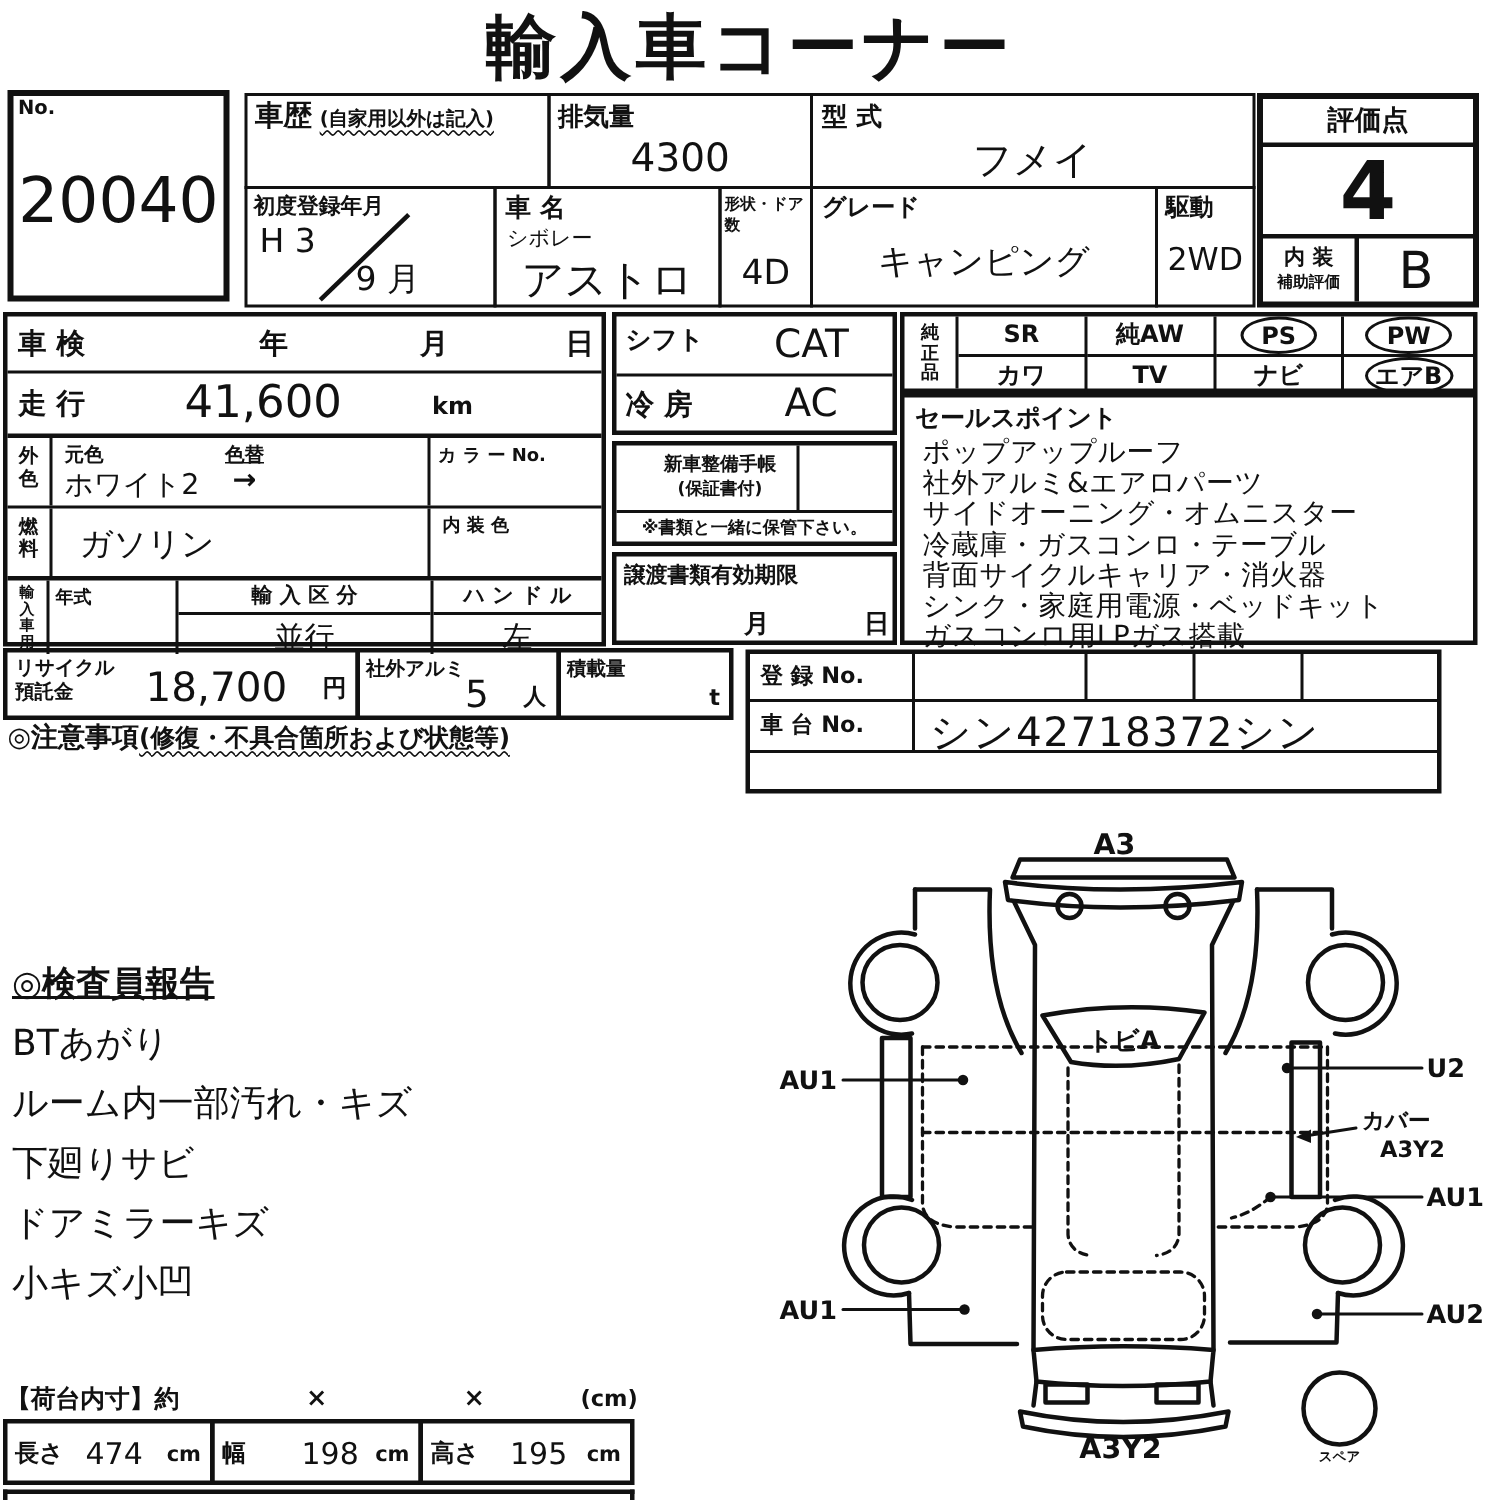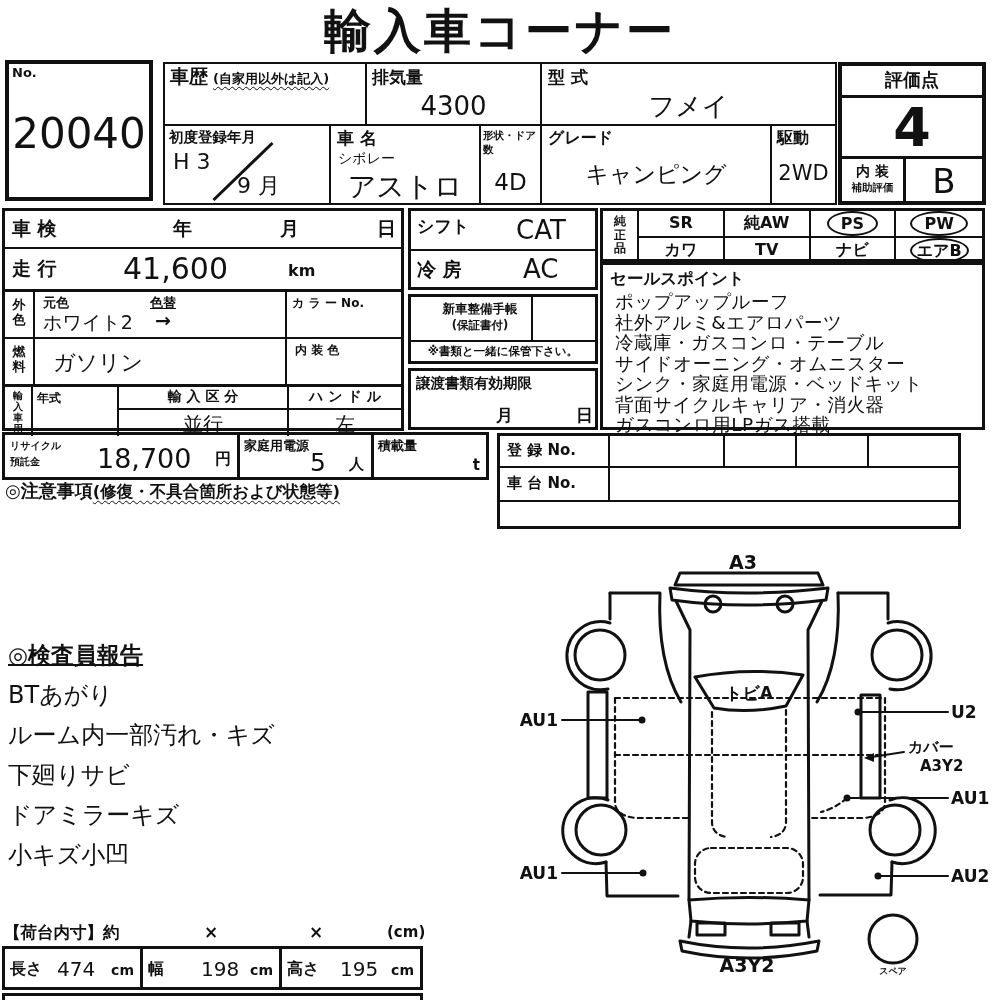--- a/index.html
+++ b/index.html
@@ -177,55 +177,56 @@
     <div class="ctr bold" style="font-size:16px;border-right:2px solid #111;line-height:23px;"><span>ナビ</span></div>
     <div class="ctr bold" style="font-size:16px;line-height:23px;"><span class="circled" style="padding:0 5px;">エアB</span></div>
   </div>
 </div>
 
 <div class="abs b3" style="left:600px;top:262px;width:385px;height:168px;">
   <div class="bold" style="font-size:16.5px;margin:3px 0 2px 7px;">セールスポイント</div>
   <div style="font-size:18.5px;line-height:20.5px;margin-left:12px;letter-spacing:0.5px;">
     <div>ポップアップルーフ</div>
     <div>社外アルミ&amp;エアロパーツ</div>
+    <div>サイドオーニング・オムニスター</div>
     <div>冷蔵庫・ガスコンロ・テーブル</div>
-    <div>サイドオーニング・オムニスター</div>
+    <div>背面サイクルキャリア・消火器</div>
     <div>シンク・家庭用電源・ベッドキット</div>
-    <div>背面サイクルキャリア・消火器</div>
     <div>ガスコンロ用LPガス搭載</div>
   </div>
 </div>
 
 <div class="abs b3" style="left:2px;top:432px;width:238px;height:48px;">
-  <div class="abs bold" style="left:5px;top:3px;font-size:10px;line-height:16px;">
+  <div class="abs bold" style="left:5px;top:3px;font-size:13px;line-height:16px;">
     <div>リサイクル</div>
     <div>預託金</div>
   </div>
   <span class="abs" style="left:92px;top:8px;font-size:27px;">18,700</span>
   <span class="abs bold" style="right:6px;top:14px;font-size:16px;">円</span>
 </div>
 <div class="abs b3" style="left:237px;top:432px;width:137px;height:48px;">
-  <span class="abs bold" style="left:4px;top:2px;font-size:13px;">家庭用電源</span>
+  <span class="abs bold" style="left:4px;top:2px;font-size:13px;">社外アルミ</span>
   <span class="abs" style="left:70px;top:13px;font-size:25px;">5</span>
   <span class="abs bold" style="right:7px;top:20px;font-size:15px;">人</span>
 </div>
 <div class="abs b3" style="left:371px;top:432px;width:118px;height:48px;">
   <span class="abs bold" style="left:4px;top:2px;font-size:13px;">積載量</span>
   <span class="abs bold" style="right:6px;bottom:3px;font-size:15px;">t</span>
 </div>
 
 <div class="abs b3" style="left:497px;top:433px;width:464px;height:96px;">
   <div style="position:relative;height:30px;border-bottom:2px solid #111;">
     <div class="abs bold" style="left:0;top:0;width:110px;height:100%;border-right:2px solid #111;font-size:15px;padding:5px 0 0 7px;box-sizing:border-box;">登 録 No.</div>
     <div class="abs vline" style="left:223px;top:0;width:2px;height:100%;"></div>
     <div class="abs vline" style="left:295px;top:0;width:2px;height:100%;"></div>
     <div class="abs vline" style="left:367px;top:0;width:2px;height:100%;"></div>
   </div>
   <div style="position:relative;height:32px;border-bottom:2px solid #111;">
     <div class="abs bold" style="left:0;top:0;width:110px;height:100%;border-right:2px solid #111;font-size:15px;padding:6px 0 0 7px;box-sizing:border-box;">車 台 No.</div>
+    <span class="abs" style="left:120px;top:2px;font-size:27px;letter-spacing:1px;">シン42718372シン</span>
   </div>
 </div>
 
 <div class="abs" style="left:5px;top:479px;font-size:18px;">
   <span class="bold">◎注意事項</span><span class="bold wavy" style="font-size:16.5px;">(修復・不具合箇所および状態等)</span>
 </div>
 
 <div class="abs" style="left:8px;top:640px;width:400px;">
   <div class="bold" style="font-size:23px;text-decoration:underline;text-decoration-thickness:2px;text-underline-offset:1px;">◎検査員報告</div>
   <div style="font-size:24px;line-height:40px;margin-top:4px;">

